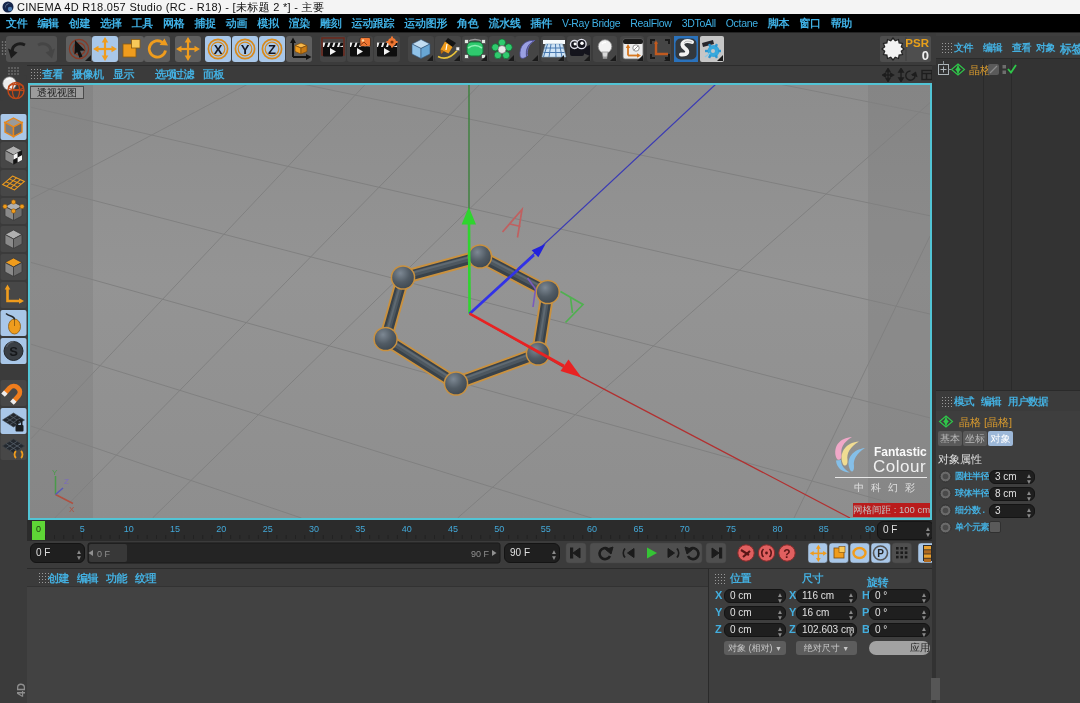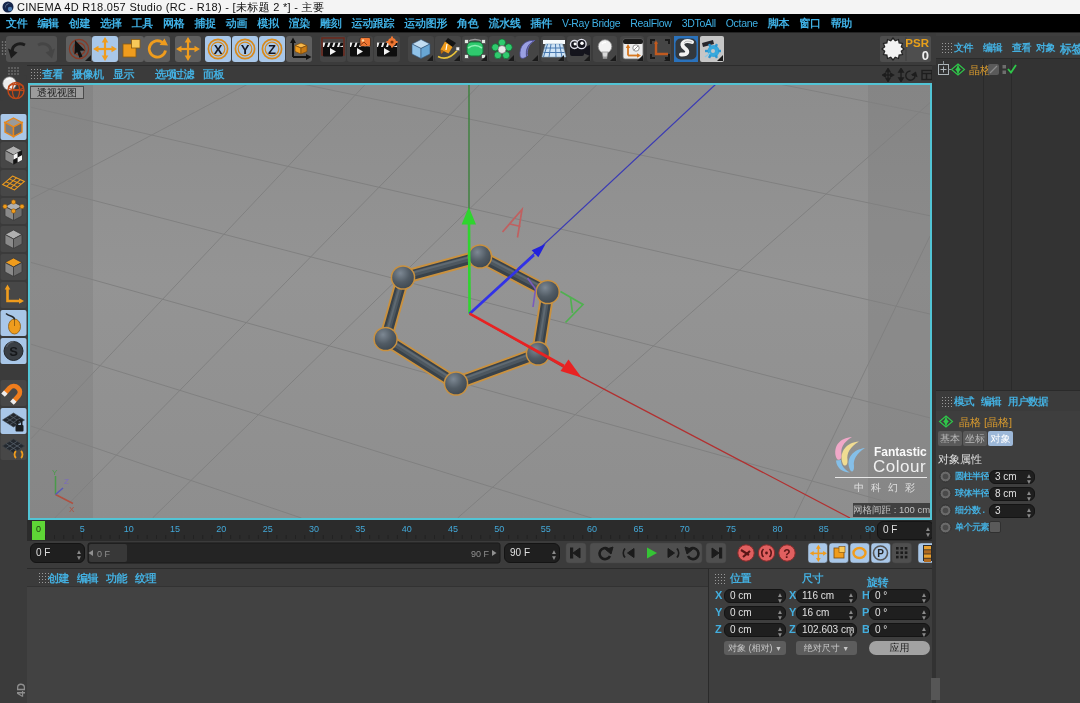--- a/index.html
+++ b/index.html
@@ -564,21 +564,21 @@
         <g font-family="Liberation Sans,sans-serif" font-size="8">
 <line x1="25.5" y1="409.5" x2="25.5" y2="391" stroke="#4a9a4a" stroke-width="1.5"></line>
 <line x1="25.5" y1="409.5" x2="43" y2="418.5" stroke="#b05040" stroke-width="1.5"></line>
 <line x1="25.5" y1="409.5" x2="33" y2="403" stroke="#5858b8" stroke-width="1.5"></line>
 <text x="22" y="390" fill="#4a9a4a">Y</text>
           <text x="39" y="427" fill="#b05040">X</text>
           <text x="34" y="399" fill="#7a6ac0">Z</text>
 </g>
       </svg>
 <div class="abs" style="left:2px;top:3px;width:54px;height:13px;background:#9c9c9c;border:1px solid #4a4a4a;color:#1e1e1e;font-size:10px;line-height:11px;text-align:center">透视视图</div>
-<div class="abs" style="left:825px;top:420px;width:77px;height:14px;background:#404040;color:#c2c2c2;font-size:9.5px;line-height:14px;text-align:center;white-space:nowrap">网格间距 : 100 cm</div>
+<div class="abs" style="left:825px;top:420px;width:77px;height:14px;background:#b91c1c;color:#c2c2c2;font-size:9.5px;line-height:14px;text-align:center;white-space:nowrap">网格间距 : 100 cm</div>
 </div>
 <div class="abs" style="left:27px;top:520px;width:914px;height:21px">
       <svg class="abs" style="left:0;top:0" width="914" height="21">
         <rect x="0" y="0" width="914" height="21" fill="#2b2b2b"></rect>
         <g>
           <line x1="9.0" y1="12" x2="9.0" y2="19" stroke="#222" stroke-width="1"></line>
           <line x1="18.3" y1="15" x2="18.3" y2="19" stroke="#222" stroke-width="1"></line>
           <line x1="27.5" y1="15" x2="27.5" y2="19" stroke="#222" stroke-width="1"></line>
           <line x1="36.8" y1="15" x2="36.8" y2="19" stroke="#222" stroke-width="1"></line>
           <line x1="46.1" y1="15" x2="46.1" y2="19" stroke="#222" stroke-width="1"></line>
@@ -830,21 +830,21 @@
         <span class="vtx" style="top:0px">102.603 cm</span>
         <span class="sp" style="top:2px">▲<br>▼</span>
       </div>
       <span class="cy" style="left:153px;top:54px;font-weight:bold">B</span>
       <div class="vbox" style="left:160px;top:54px;width:61px;height:14px">
         <span class="vtx" style="top:0px">0 °</span>
         <span class="sp" style="top:2px">▲<br>▼</span>
       </div>
       <div class="abs" style="left:15px;top:72px;width:62px;height:14px;background:#5d5d5d;border-radius:3px;color:#c8c8c8;font-size:9px;line-height:14px;text-align:center">对象 (相对) <span style="font-size:7px">▼</span></div>
       <div class="abs" style="left:87px;top:72px;width:61px;height:14px;background:#5d5d5d;border-radius:3px;color:#c8c8c8;font-size:9px;line-height:14px;text-align:center">绝对尺寸 <span style="font-size:7px">▼</span></div>
-      <div class="abs" style="left:160px;top:72px;width:61px;height:14px;background:#a2a2a2;border-radius:7px;color:#1e1e1e;font-size:10px;line-height:14px;text-align:center">应用</div>
+      <div class="abs" style="left:160px;top:72px;width:61px;height:14px;background:#a2a2a2;border-radius:7px;color:#1e1e1e;font-size:10px;line-height:14px;text-align:right">应用</div>
     </div>
 <div class="abs" style="left:936px;top:33px;width:144px;height:670px;background:#3e3e3e">
       <div class="abs" style="left:0;top:3px;width:144px;height:22px;background:#3b3b3b">
         <div class="grip" style="left:5px;top:6px"></div>
         <span class="cy" style="left:18px;top:5px;font-size:10px">文件</span>
         <span class="cy" style="left:47px;top:5px;font-size:10px">编辑</span>
         <span class="cy" style="left:76px;top:5px;font-size:10px">查看</span>
         <span class="cy" style="left:100px;top:5px;font-size:10px">对象</span>
         <span class="cy" style="left:124px;top:5px;font-size:12px">标签</span>
       </div>

